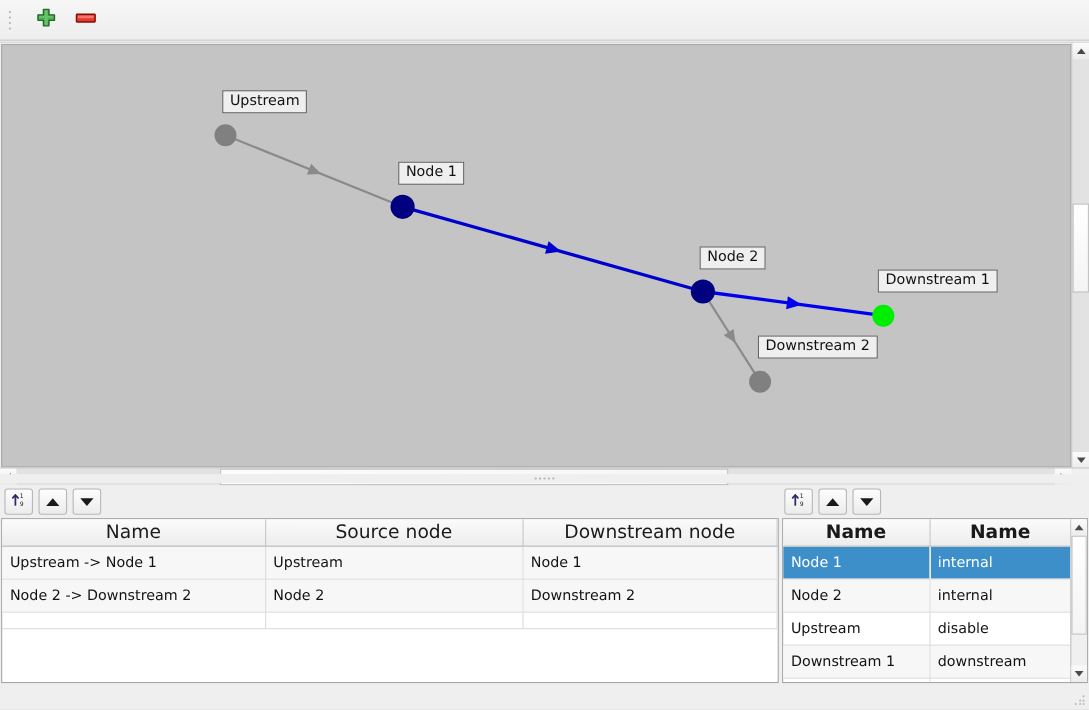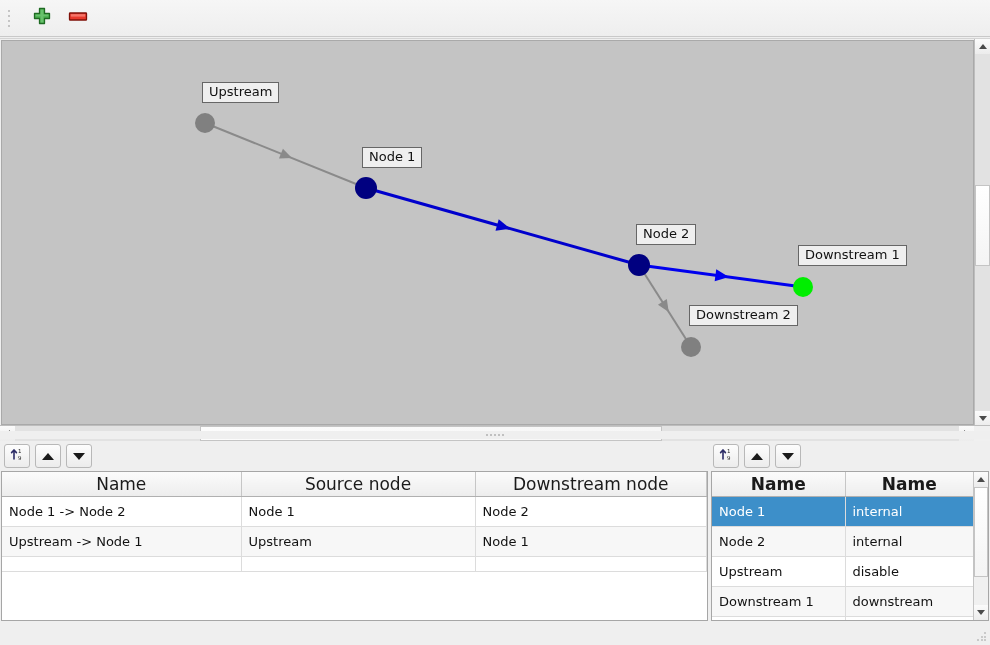--- a/index.html
+++ b/index.html
@@ -280,29 +280,29 @@
           <col>
         </colgroup>
       <thead>
           <tr>
             <th>Name</th>
             <th>Source node</th>
             <th>Downstream node</th>
           </tr>
         </thead>
       <tbody>
-          <tr class="">
-            <td>Node 1 -&gt; Node 2</td>
-            <td>Node 1</td>
-            <td>Node 2</td>
-          </tr>
           <tr class="alt">
             <td>Upstream -&gt; Node 1</td>
             <td>Upstream</td>
             <td>Node 1</td>
+          </tr>
+          <tr class="alt">
+            <td>Node 2 -&gt; Downstream 2</td>
+            <td>Node 2</td>
+            <td>Downstream 2</td>
           </tr>
           <tr class="empty">
             <td></td>
             <td></td>
             <td></td>
           </tr>
         </tbody>
     </table>
   </div>
 

